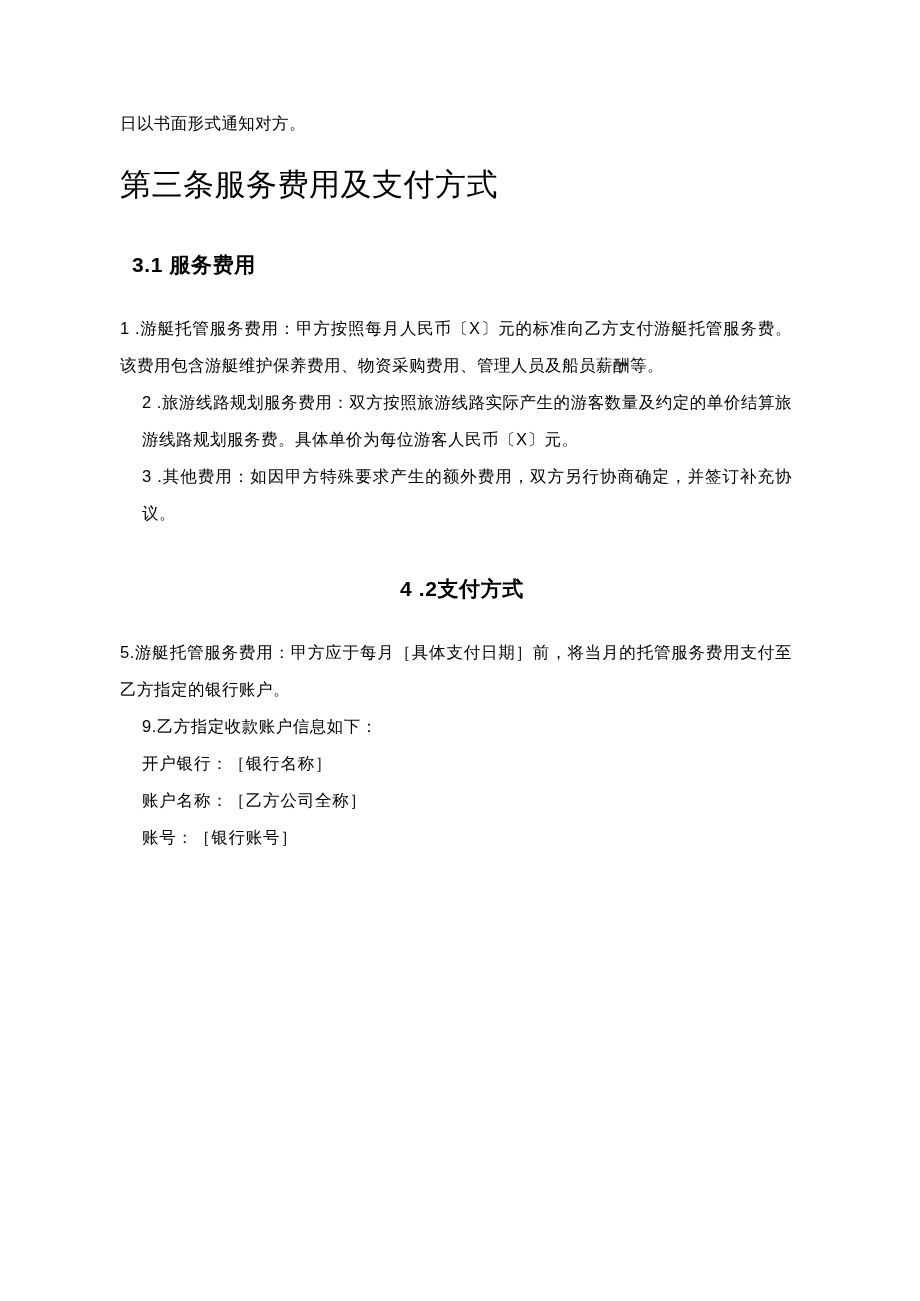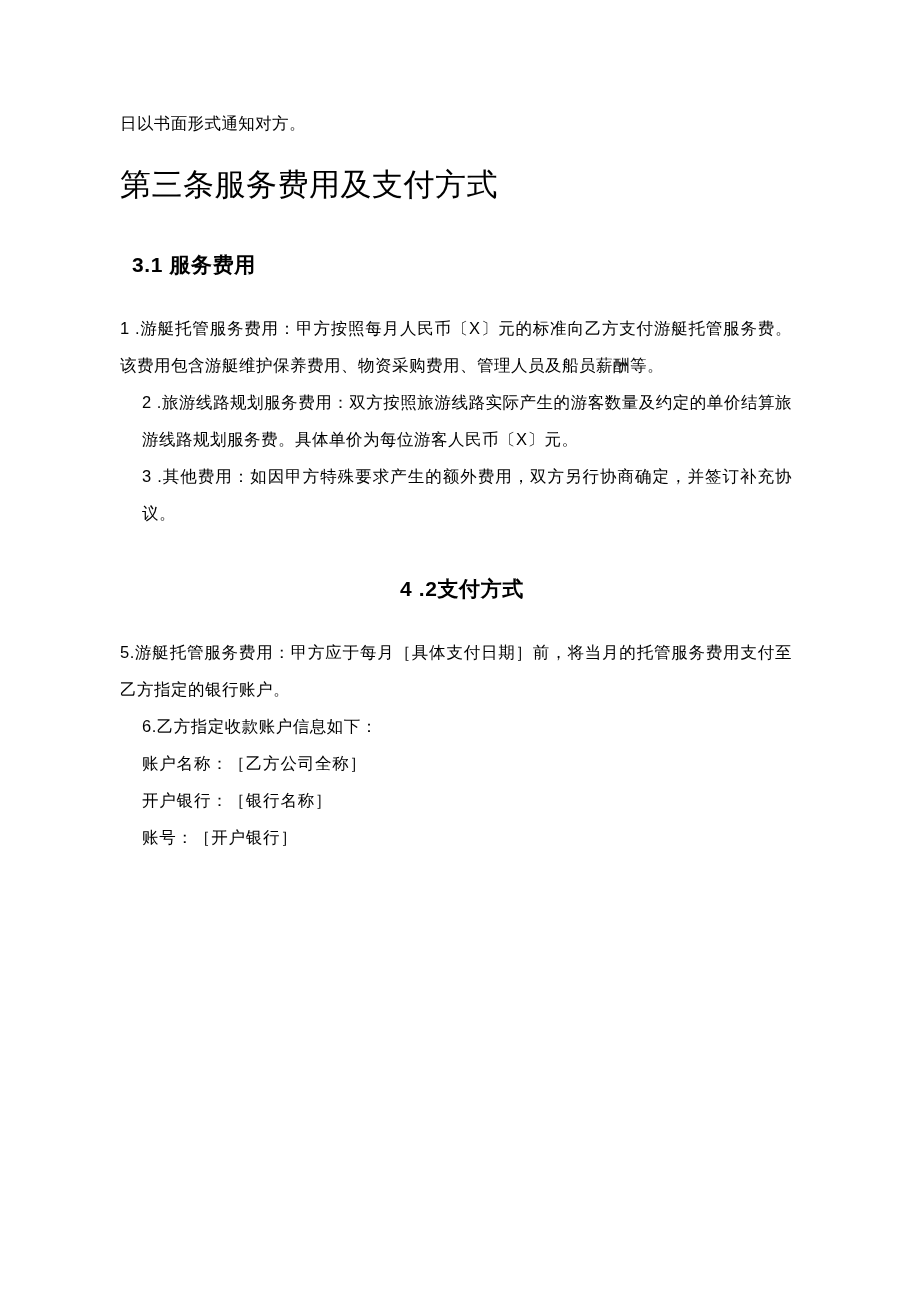--- a/index.html
+++ b/index.html
@@ -86,19 +86,19 @@
 
   <h2 class="sub-title">3.1  服务费用</h2>
 
   <p class="para indent-1">1 .游艇托管服务费用：甲方按照每月人民币〔X〕元的标准向乙方支付游艇托管服务费。该费用包含游艇维护保养费用、物资采购费用、管理人员及船员薪酬等。</p>
   <p class="para indent-2">2 .旅游线路规划服务费用：双方按照旅游线路实际产生的游客数量及约定的单价结算旅游线路规划服务费。具体单价为每位游客人民币〔X〕元。</p>
   <p class="para indent-2">3 .其他费用：如因甲方特殊要求产生的额外费用，双方另行协商确定，并签订补充协议。</p>
 
   <h2 class="sub-title-2">4  .2支付方式</h2>
 
   <p class="para indent-1">5.游艇托管服务费用：甲方应于每月［具体支付日期］前，将当月的托管服务费用支付至乙方指定的银行账户。</p>
-  <p class="para indent-3">6.乙方指定收款账户信息如下：</p>
+  <p class="para indent-3">9.乙方指定收款账户信息如下：</p>
 
+  <p class="bank-line">开户银行：［银行名称］</p>
   <p class="bank-line">账户名称：［乙方公司全称］</p>
-  <p class="bank-line">开户银行：［银行名称］</p>
-  <p class="bank-line">账号：［开户银行］</p>
+  <p class="bank-line">账号：［银行账号］</p>
 
 </div>
 
 </body></html>

